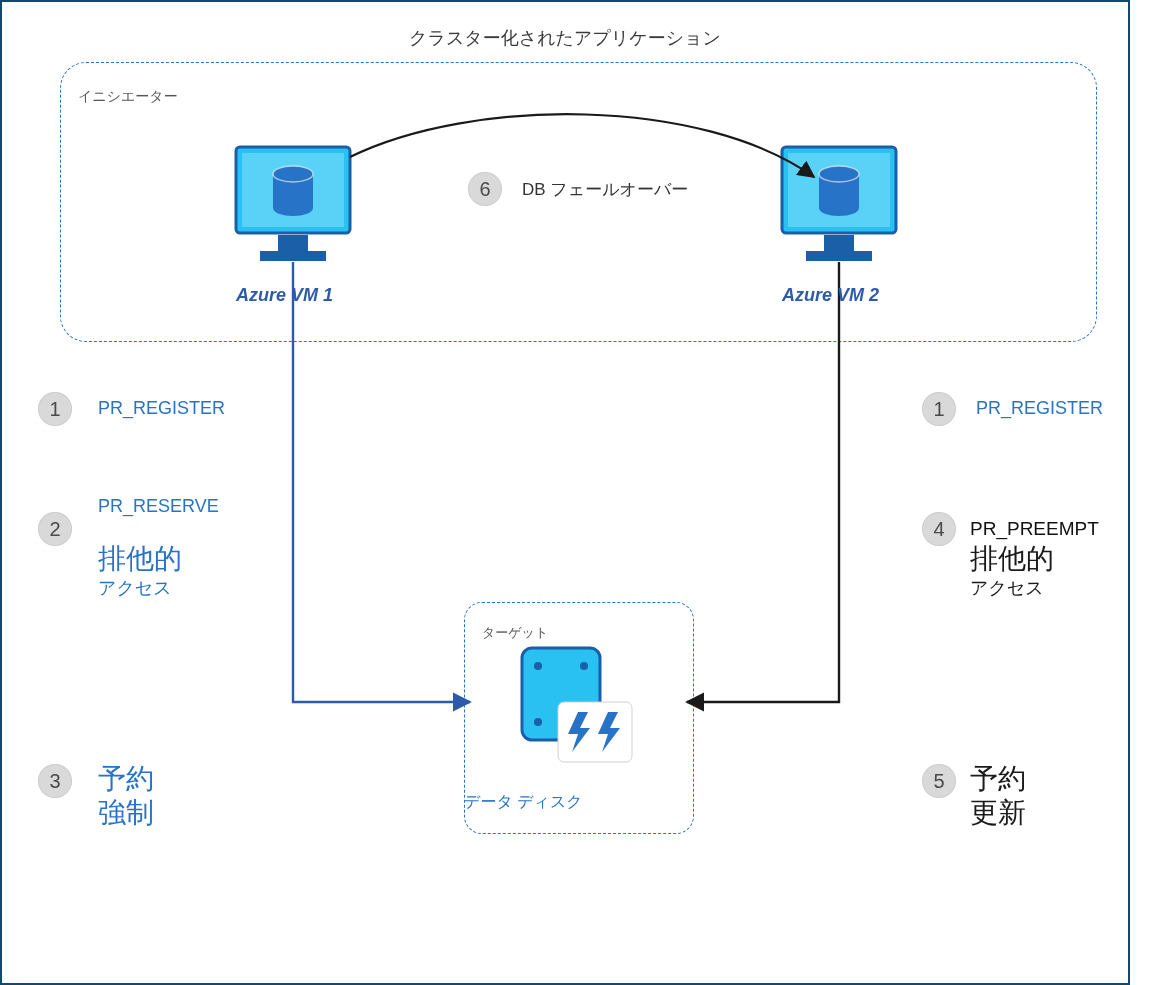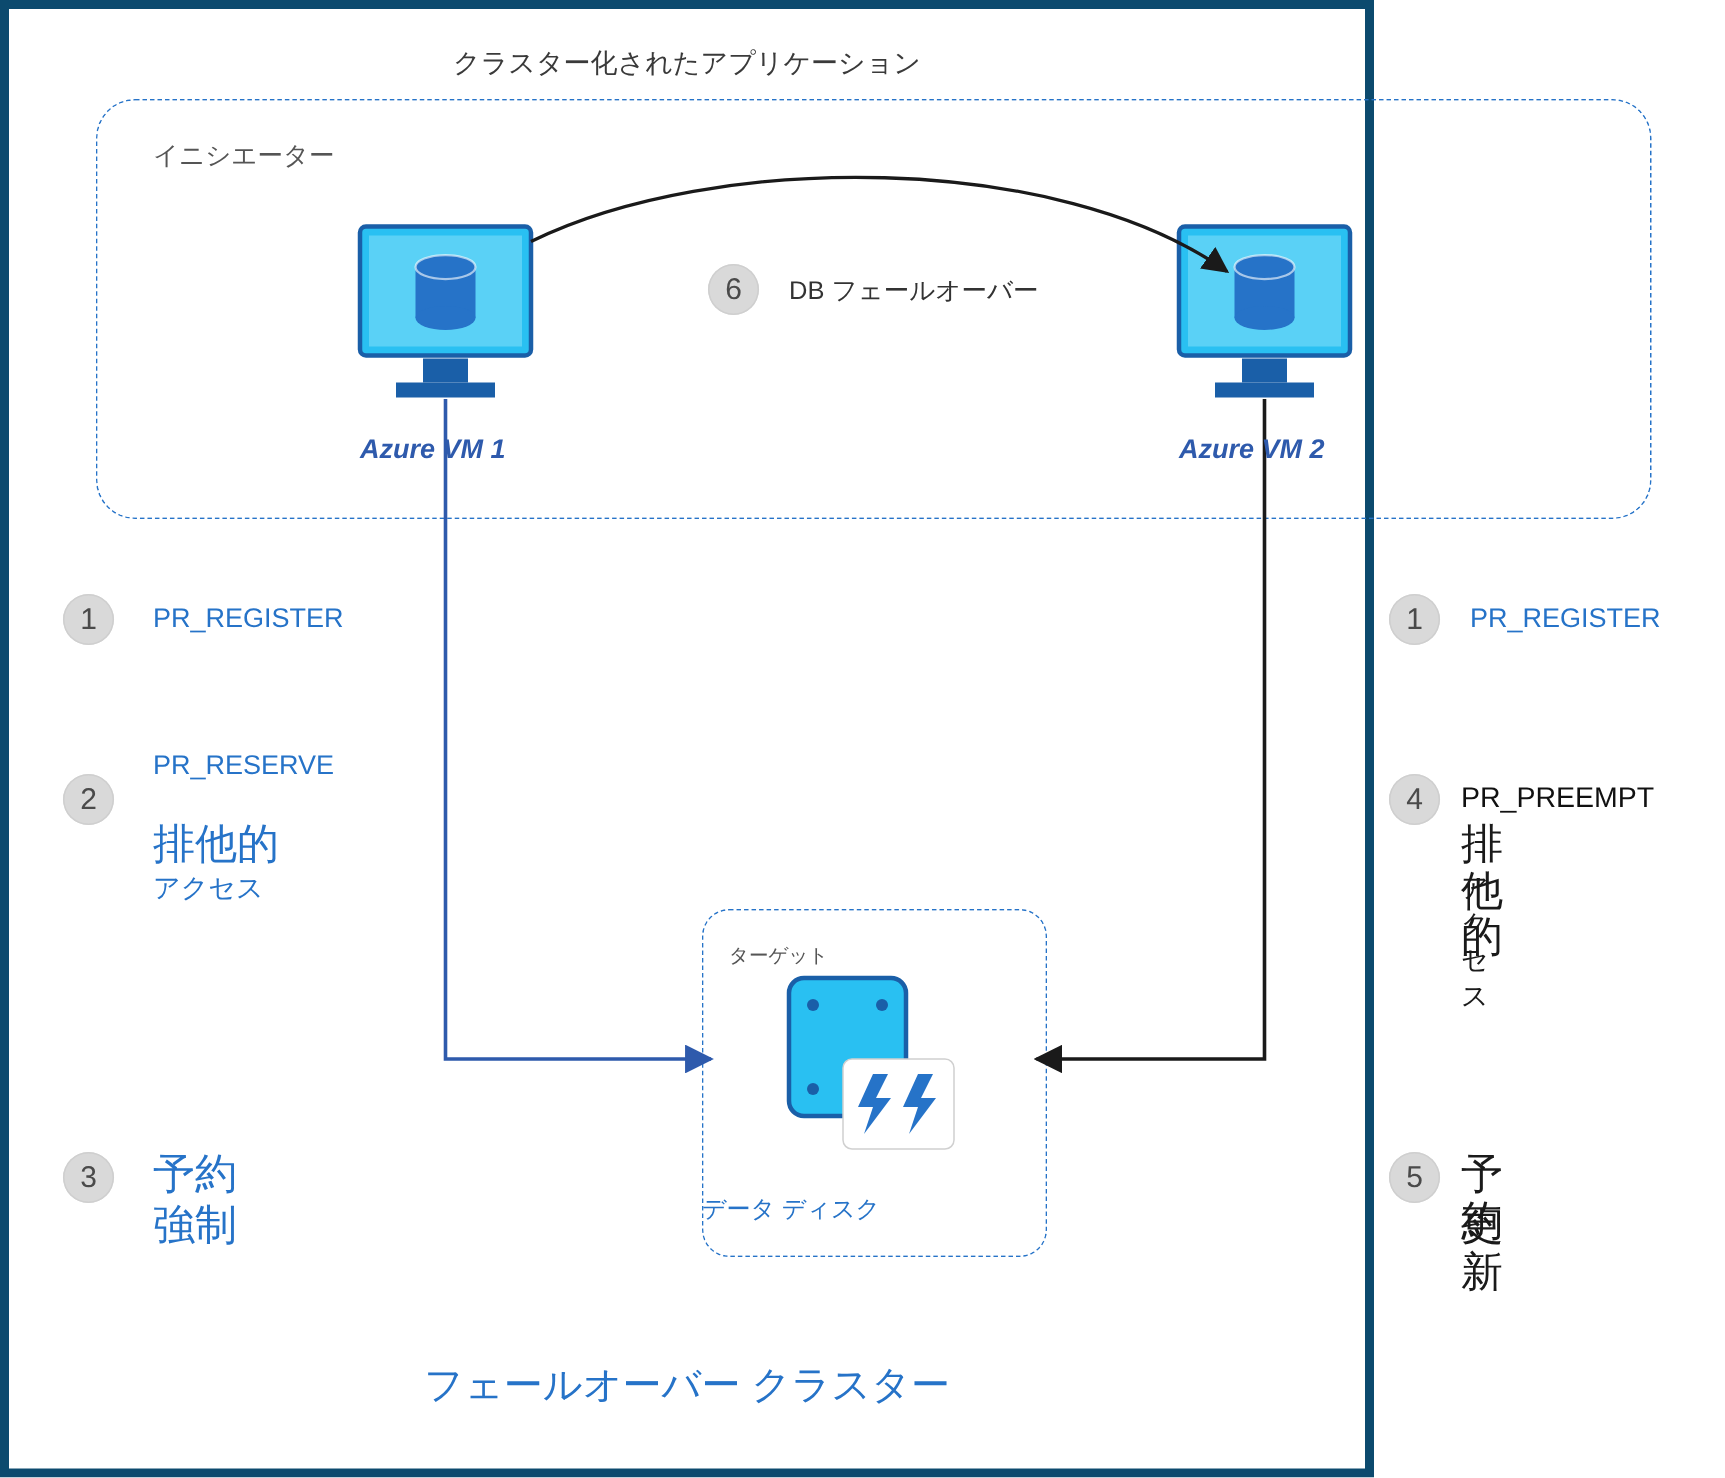--- a/index.html
+++ b/index.html
@@ -3,24 +3,24 @@
 <meta charset="utf-8">
 <style>
   html, body {
     margin: 0; padding: 0;
     font-family: "Segoe UI", "Meiryo", "Yu Gothic", sans-serif;
     background: #fff;
     color: #333;
   }
   .canvas {
     position: relative;
-    width: 916px;
+    width: 1130px;
     height: 985px;
     box-sizing: border-box;
-    border: 6px solid #0c4a6e;
+    border: 2px solid #0c4a6e;
     background: #fff;
   }
   .abs { position: absolute; }
   .title {
     left: 0; right: 0; top: 24px;
     text-align: center;
     font-size: 18px;
     color: #3a3a3a;
   }
   .footer-title {
@@ -30,22 +30,22 @@
     color: #2673c8;
   }
   .initiator-box {
     left: 58px; top: 60px;
     width: 1035px; height: 278px;
     border: 1.5px dashed #2673c8;
     border-radius: 26px;
     background: rgba(255,255,255,0);
   }
   .initiator-label {
-    left: 96px; top: 86px;
-    font-size: 17px;
+    left: 76px; top: 86px;
+    font-size: 14px;
     color: #555;
   }
   .vm-label {
     font-size: 18px;
     font-weight: 600;
     color: #2e5aac;
     font-style: italic;
   }
   .vm1-label { left: 234px; top: 283px; }
   .vm2-label { left: 780px; top: 283px; }
@@ -197,14 +197,13 @@
   <div class="abs step-code-black r4-code">PR_PREEMPT</div>
   <div class="abs step-big-black r4-big">排他的</div>
   <div class="abs step-sub-black r4-sub">アクセス</div>
 
   <div class="abs badge badge-r5">5</div>
   <div class="abs step-big-black r5-big">予約</div>
   <div class="abs step-big-black r5-sub">更新</div>
 
   <div class="abs disk-label">データ ディスク</div>
 
-  <div class="abs footer-title">フェールオーバー クラスター</div>
 </div>
 
 </body></html>

